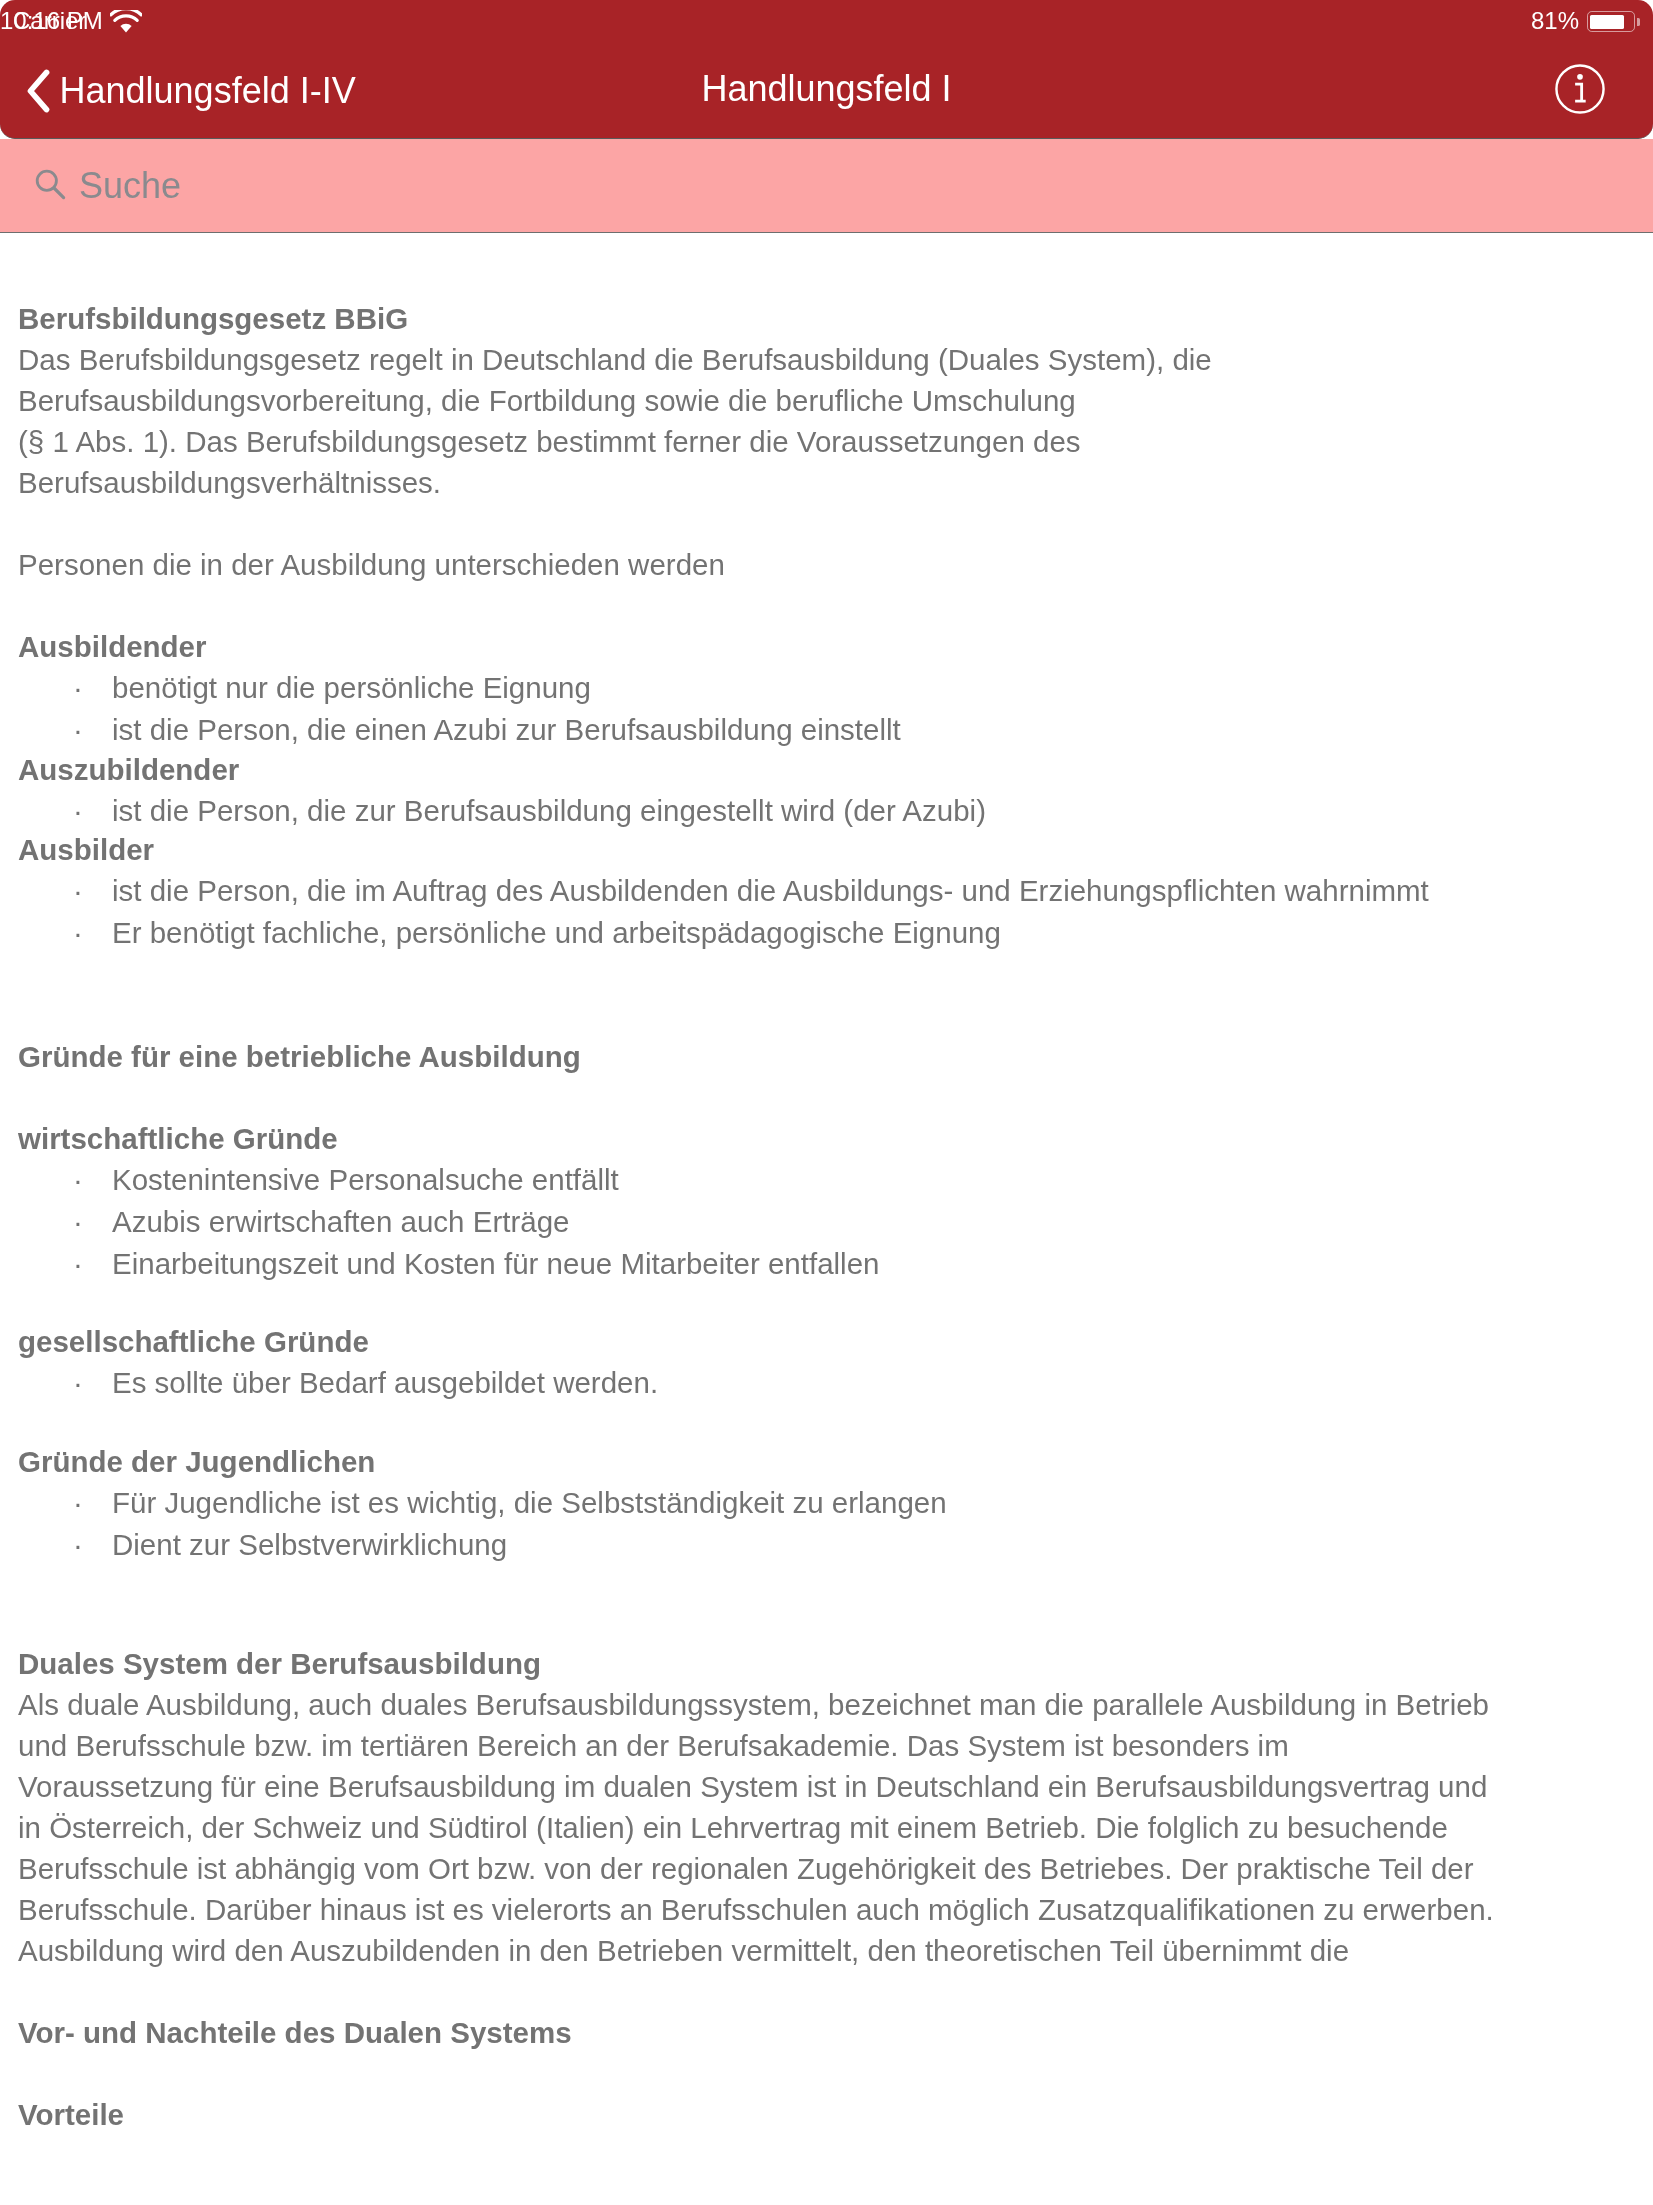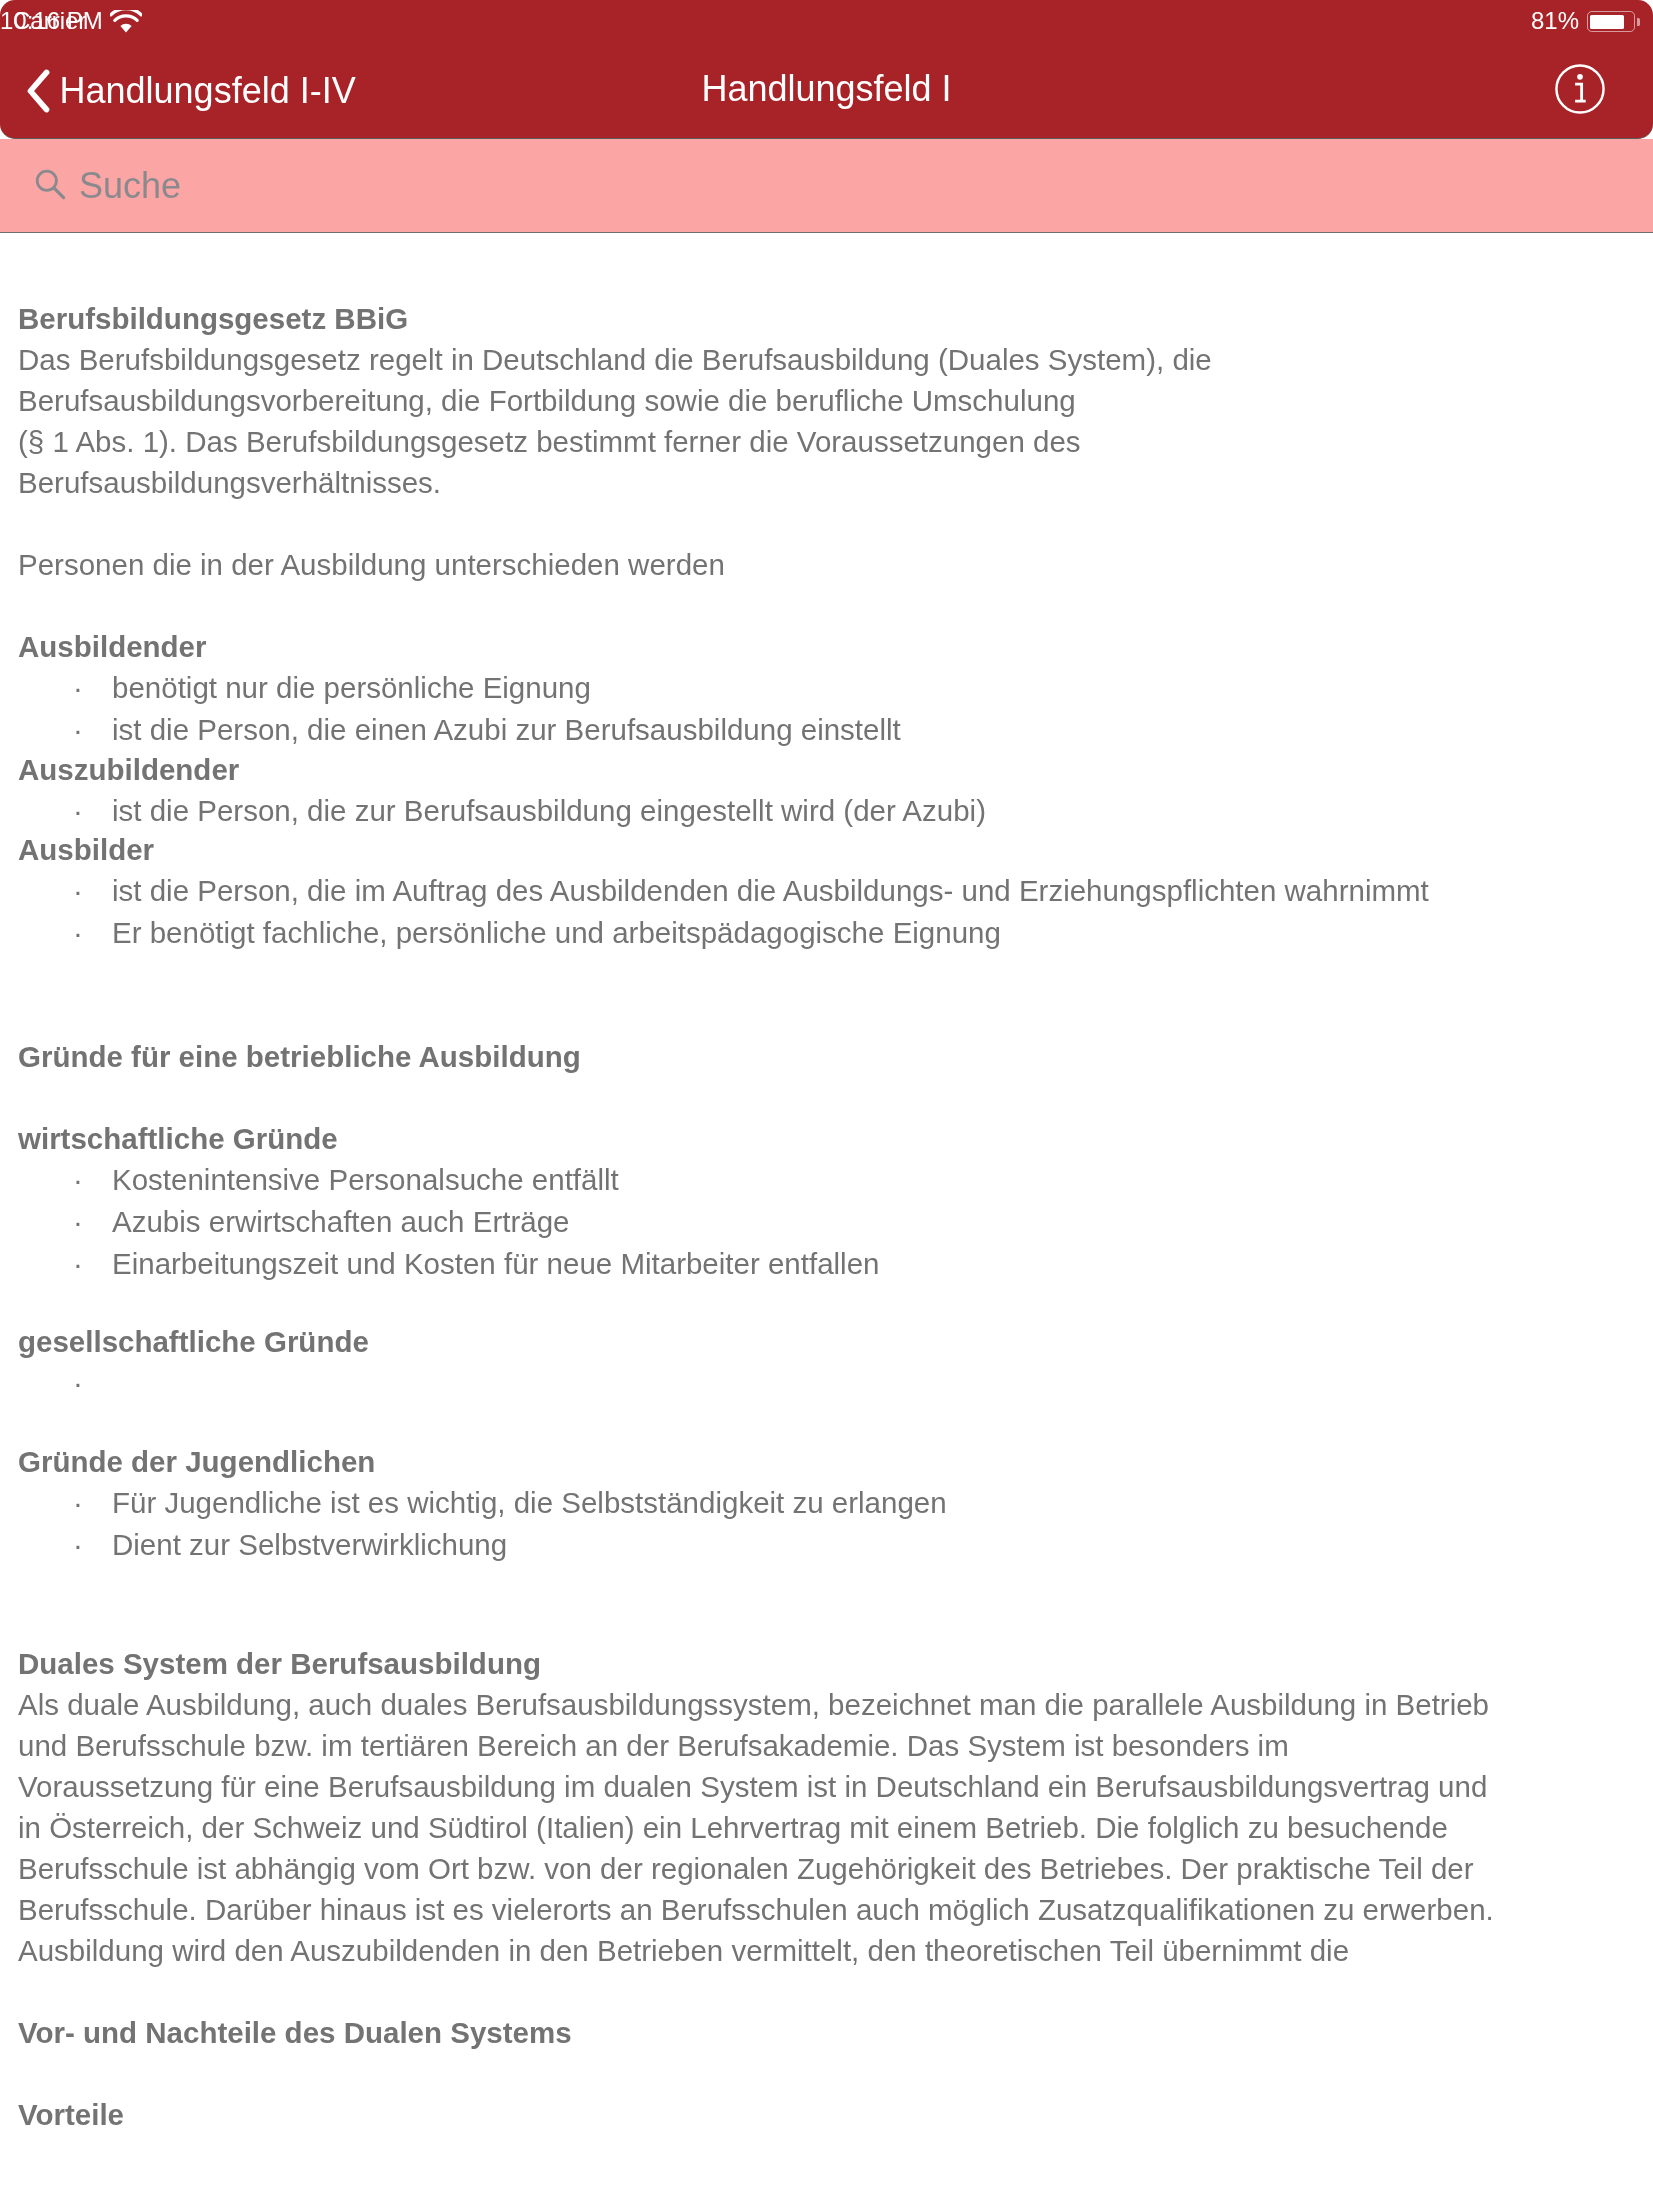--- a/index.html
+++ b/index.html
@@ -144,21 +144,21 @@
   <div class="h">Gründe für eine betriebliche Ausbildung</div>
   <div class="gap1"></div>
 
   <div class="h">wirtschaftliche Gründe</div>
   <div class="bullet"><span class="dot">·</span><span>Kostenintensive Personalsuche entfällt</span></div>
   <div class="bullet"><span class="dot">·</span><span>Azubis erwirtschaften auch Erträge</span></div>
   <div class="bullet"><span class="dot">·</span><span>Einarbeitungszeit und Kosten für neue Mitarbeiter entfallen</span></div>
   <div class="gap1"></div>
 
   <div class="h" style="margin-top:-4.8px">gesellschaftliche Gründe</div>
-  <div class="bullet"><span class="dot">·</span></div>
+  <div class="bullet"><span class="dot">·</span><span>Es sollte über Bedarf ausgebildet werden.</span></div>
   <div class="gap1"></div>
 
   <div class="h" style="margin-top:-4.8px">Gründe der Jugendlichen</div>
   <div class="bullet"><span class="dot">·</span><span>Für Jugendliche ist es wichtig, die Selbstständigkeit zu erlangen</span></div>
   <div class="bullet"><span class="dot">·</span><span>Dient zur Selbstverwirklichung</span></div>
 
   <div class="gap2"></div>
   <div class="h" style="margin-top:-4.8px">Duales System der Berufsausbildung</div>
   <div>
     <div>Als duale Ausbildung, auch duales Berufsausbildungssystem, bezeichnet man die parallele Ausbildung in Betrieb</div>

